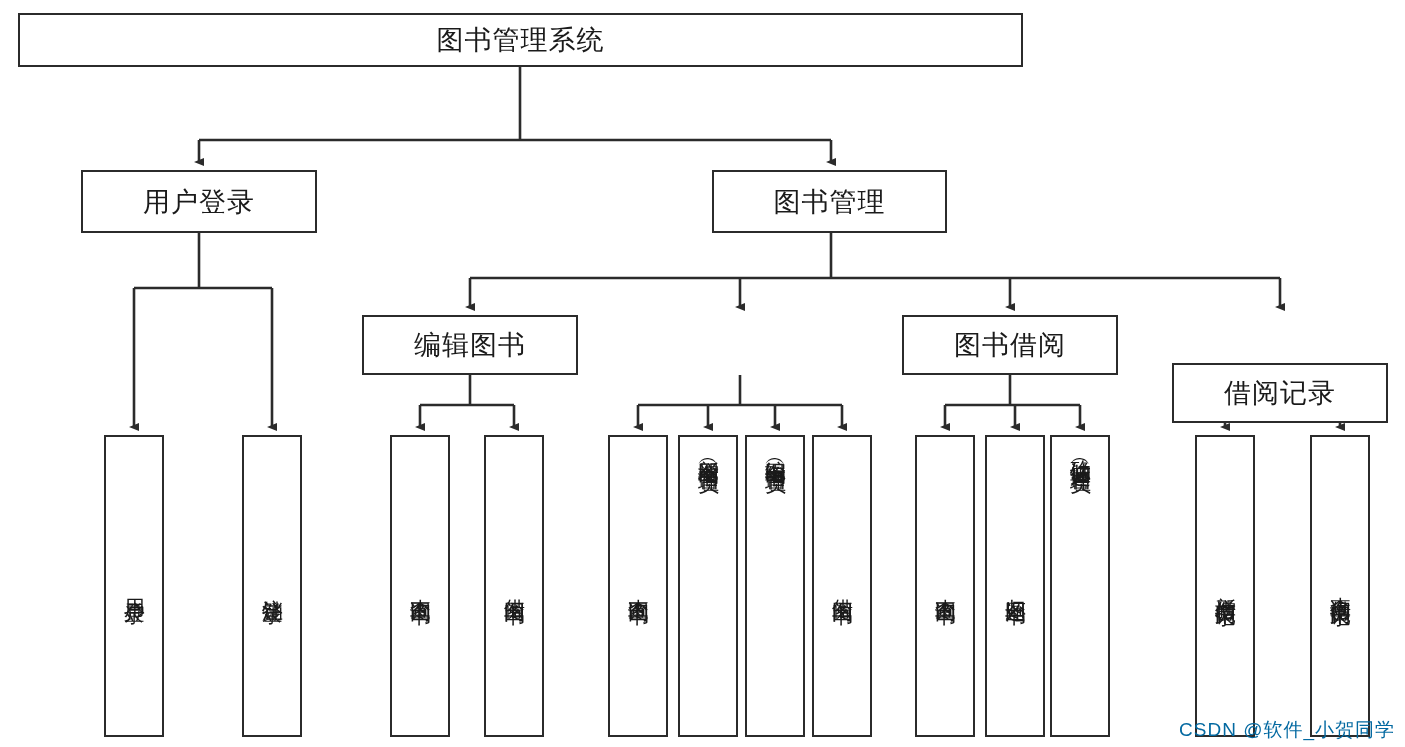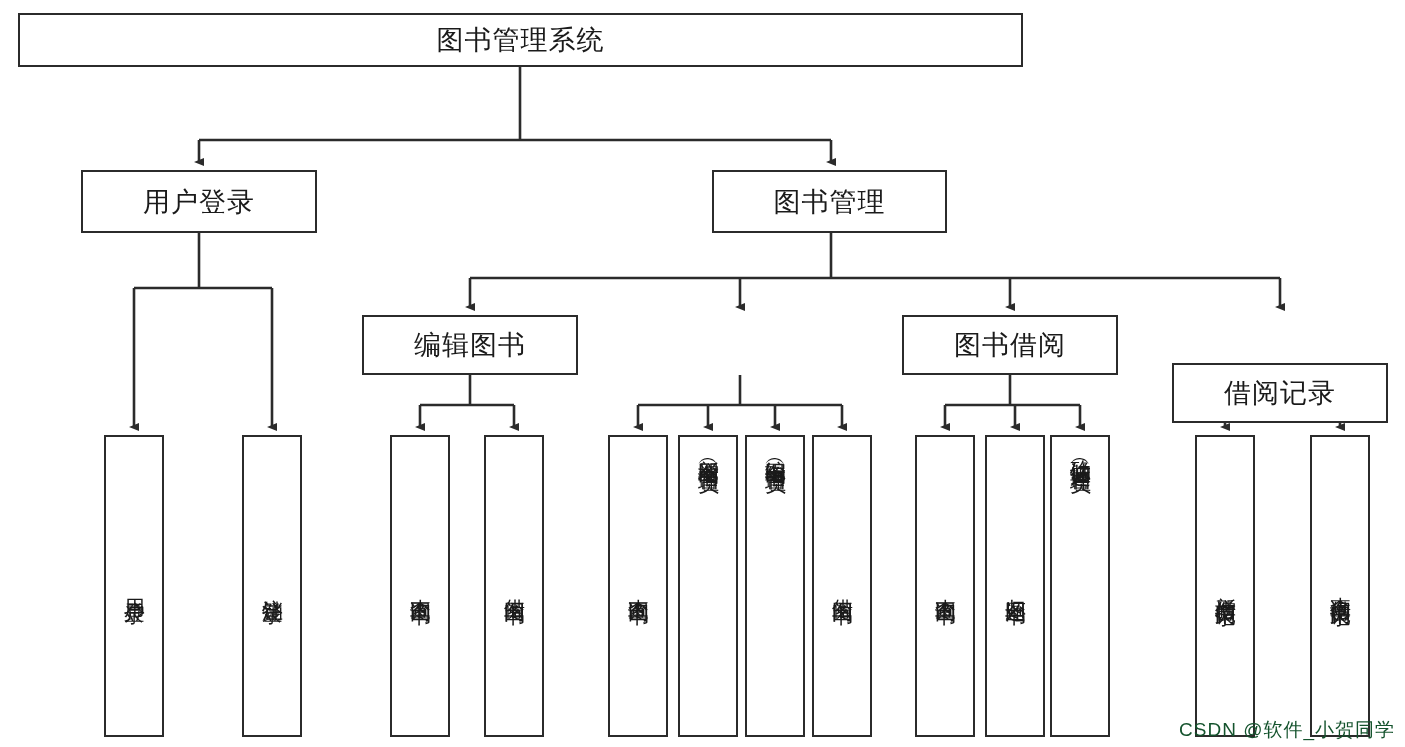--- a/index.html
+++ b/index.html
@@ -46,21 +46,21 @@
     white-space:nowrap;
   }
   .node.v .node-label{
     white-space:normal;
   }
   .watermark{
     position:absolute;
     right:10px;
     bottom:4px;
     font-size:19px;
-    color:#14532d;
+    color:#0369a1;
     letter-spacing:1px;
     z-index:5;
     white-space:nowrap;
   }
 </style>
 </head>
 <body>
 
 <div id="canvas">
 

